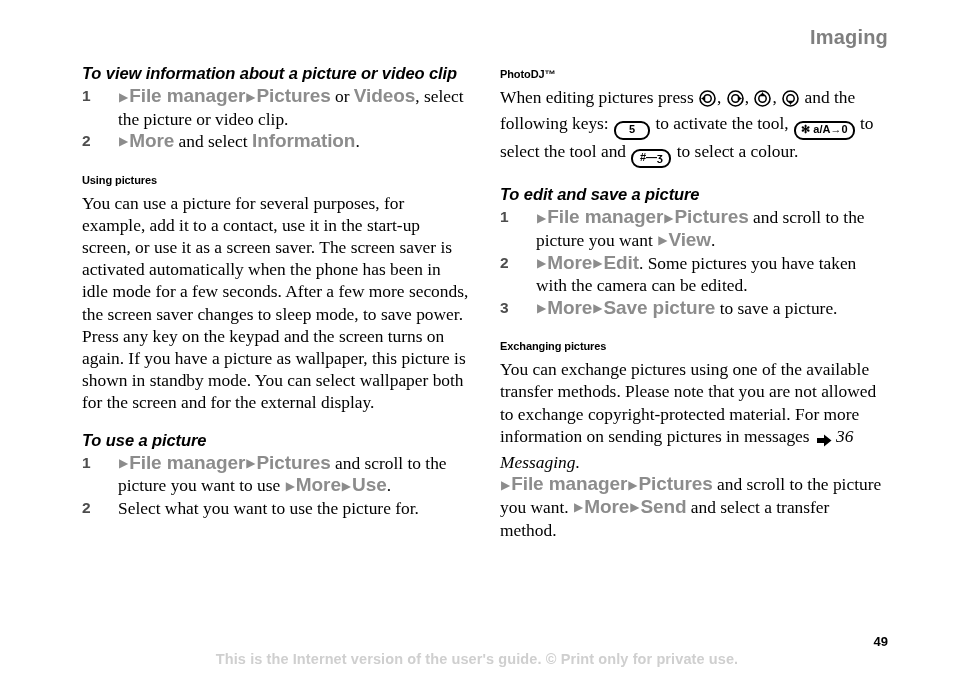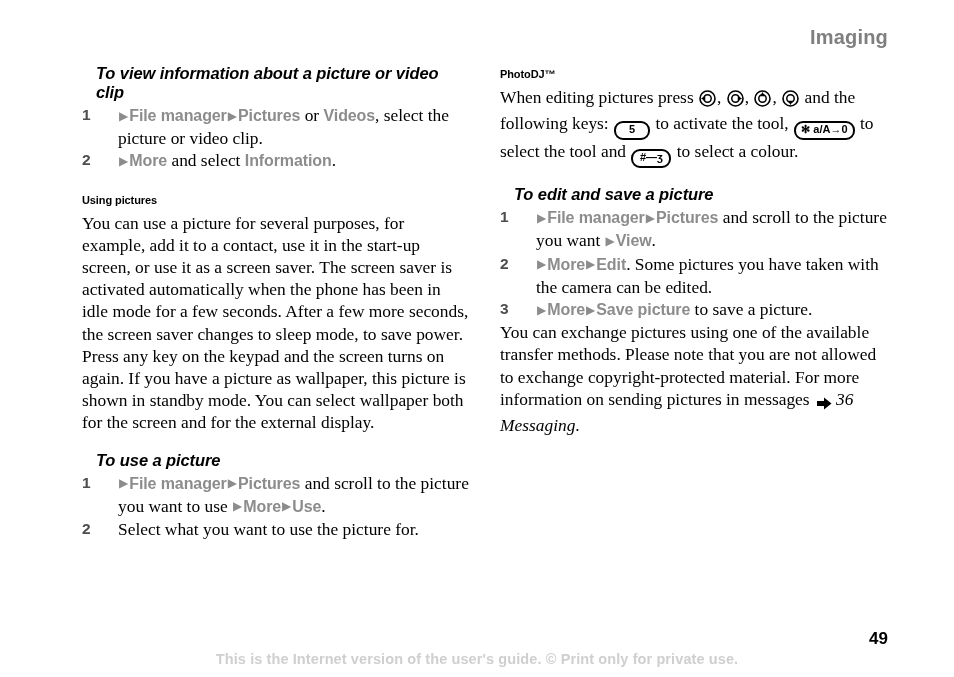--- a/index.html
+++ b/index.html
@@ -45,21 +45,21 @@
     width: 388px;
   }
 
   
   .proc-heading {
     font-family: "Liberation Sans", sans-serif;
     font-weight: bold;
     font-style: italic;
     font-size: 16.5px;
     line-height: 19px;
-    margin: 0 0 2px 14px;
+    margin: 0 0 2px 0;
     letter-spacing: -0.1px;
   }
   .section-heading {
     font-family: "Liberation Sans", sans-serif;
     font-weight: bold;
     font-style: normal;
     font-size: 11px;
     line-height: 20px;
     margin: 0 0 2px 0;
     letter-spacing: -0.1px;
@@ -104,21 +104,21 @@
     font-size: 17.4px;
     line-height: 22.2px;
     margin: 0;
     padding-left: 0;
   }
 
   
   .menu {
     font-family: "Liberation Sans", sans-serif;
     font-weight: bold;
-    font-size: 16px;
+    font-size: 19px;
     color: #8c8c8c;
     letter-spacing: -0.1px;
   }
   .arr {
     font-family: "Liberation Sans", sans-serif;
     font-size: 12px;
     color: #8c8c8c;
     vertical-align: 1.5px;
     padding: 0 1px;
   }
@@ -139,21 +139,21 @@
     margin: 0 1px;
   }
 
   
   .page-number {
     position: absolute;
     right: 66px;
     bottom: 28px;
     font-family: "Liberation Sans", sans-serif;
     font-weight: bold;
-    font-size: 17px;
+    font-size: 13px;
     color: #000000;
   }
   .footer-note {
     position: absolute;
     left: 0;
     right: 0;
     bottom: 10px;
     text-align: center;
     font-family: "Liberation Sans", sans-serif;
     font-weight: bold;
@@ -211,24 +211,26 @@
               <polygon points="0,0 8.5,5 0,10" fill="#000" transform="translate(17,17) rotate(90) translate(4.5,-5)"></polygon>
             </svg></span> and the following keys: <span class="key" style="border: 2px solid rgb(0, 0, 0); border-radius: 9px; padding: 0px 5px; line-height: 13px; height: 15px; min-width: 22px; text-align: center; font-family: &quot;Liberation Sans&quot;, sans-serif; font-weight: bold; font-size: 11px; color: rgb(0, 0, 0); background: rgb(255, 255, 255); white-space: nowrap;">5</span> to activate the tool, <span class="key" style="border: 2px solid rgb(0, 0, 0); border-radius: 9px; padding: 0px 5px; line-height: 13px; height: 15px; min-width: 40px; text-align: center; font-family: &quot;Liberation Sans&quot;, sans-serif; font-weight: bold; font-size: 11px; color: rgb(0, 0, 0); background: rgb(255, 255, 255); white-space: nowrap;">✻ a/A→0</span> to select the tool and <span class="key" style="border: 2px solid rgb(0, 0, 0); border-radius: 9px; padding: 0px 5px; line-height: 13px; height: 15px; min-width: 26px; text-align: center; font-family: &quot;Liberation Sans&quot;, sans-serif; font-weight: bold; font-size: 11px; color: rgb(0, 0, 0); background: rgb(255, 255, 255); white-space: nowrap;">#—ʒ</span> to select a colour.</p>
 
       <h3 class="proc-heading sp-before-proc">To edit and save a picture</h3>
       <ol class="steps">
           <li><span class="step-num">1</span><span class="arr">▶</span><span class="menu">File manager</span><span class="arr">▶</span><span class="menu">Pictures</span> and scroll to the picture you want <span class="arr">▶</span><span class="menu">View</span>.</li>
           <li><span class="step-num">2</span><span class="arr">▶</span><span class="menu">More</span><span class="arr">▶</span><span class="menu">Edit</span>. Some pictures you have taken with the camera can be edited.</li>
           <li><span class="step-num">3</span><span class="arr">▶</span><span class="menu">More</span><span class="arr">▶</span><span class="menu">Save picture</span> to save a picture.</li>
         </ol>
 
+      <h2 class="section-heading sp-before-section">Exchanging pictures</h2>
       <p class="body-para">You can exchange pictures using one of the available transfer methods. Please note that you are not allowed to exchange copyright-protected material. For more information on sending pictures in messages <span class="key"><svg width="15" height="13" viewBox="0 0 15 13" class="fatarrow">
               <path d="M0,4 L7,4 L7,0.5 L14.5,6.5 L7,12.5 L7,9 L0,9 Z" fill="#000"></path>
             </svg></span><span class="xref">36 Messaging</span>.</p>
 
+      <p class="unnumbered-step"><span class="arr">▶</span><span class="menu">File manager</span><span class="arr">▶</span><span class="menu">Pictures</span> and scroll to the picture you want. <span class="arr">▶</span><span class="menu">More</span><span class="arr">▶</span><span class="menu">Send</span> and select a transfer method.</p>
 
     </div>
   </div>
 
   <div class="page-number">49</div>
 
   <div class="footer-note">This is the Internet version of the user's guide. © Print only for private use.</div>
 
 </div>
 

